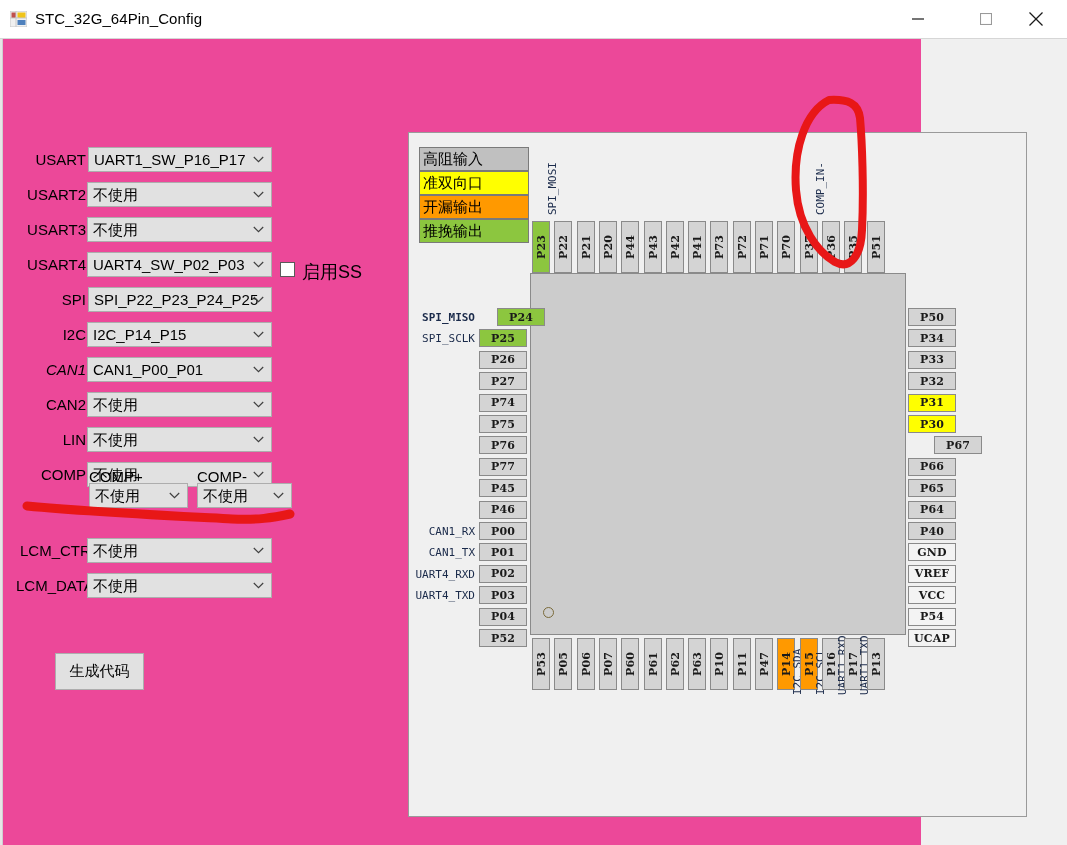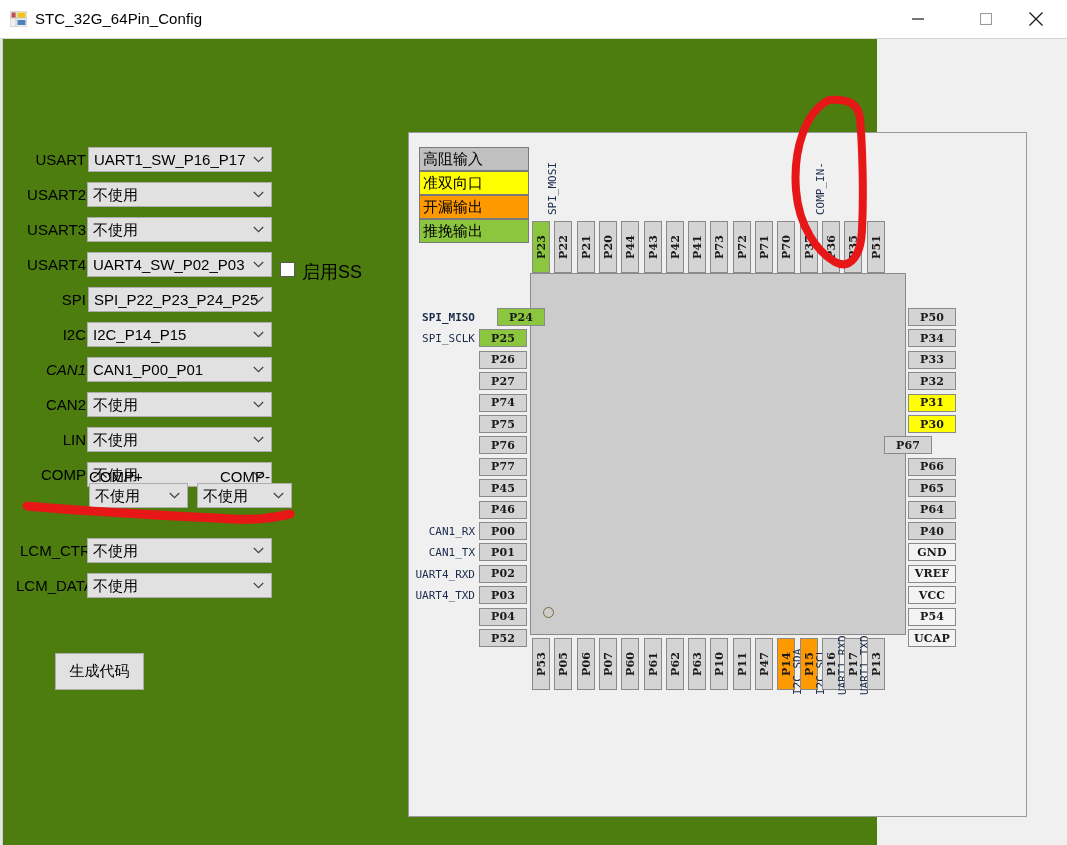--- a/index.html
+++ b/index.html
@@ -15,21 +15,21 @@
   #titlebar .tb-icon{position:absolute;left:10px;top:11px;width:17px;height:16px;}
   #titlebar .tb-title{position:absolute;left:35px;top:10px;font-size:15px;color:#000;letter-spacing:.1px;}
   .wbtn{position:absolute;top:0;width:46px;height:38px;cursor:default;}
   .wbtn svg{position:absolute;left:50%;top:50%;transform:translate(-50%,-50%);}
   #btn-min{left:895px;}
   #btn-max{left:963px;}
   #btn-close{left:1013px;}
   #win-border-top{position:absolute;left:0;top:38px;width:1067px;height:1px;background:#d6d6d6;}
 
   
-  #client{position:absolute;left:0;top:39px;width:877px;height:806px;background:#4d7c0f;}
+  #client{position:absolute;left:0;top:39px;width:877px;height:806px;background:#ec4899;padding-left:44px;}
   #client .edgeL{position:absolute;left:0;top:0;width:2px;height:806px;background:#e6e6e6;border-right:1px solid #cfcfcf;}
 
   .frm-label{position:absolute;font-size:15px;color:#000;white-space:nowrap;text-align:right;}
   .combo{
     position:absolute;height:25px;background:#e1e1e1;
     border:1px solid #adadad;box-sizing:border-box;cursor:default;
   }
   .combo .ctext{
     position:absolute;left:5px;top:3px;font-size:15px;color:#000;white-space:nowrap;
     overflow:hidden;
@@ -202,21 +202,21 @@
     <div class="cbox" style="left:280px;top:223px;"></div>
     <div class="cbox-label" style="left:302px;top:221px;">启用SS</div>
 
     <div class="frm-label" style="left:89px;top:429px;">COMP+</div>
     <div class="combo" style="left:89px;top:444px;width:99px;">
       <span class="ctext">不使用</span>
       <svg class="carrow" viewBox="0 0 11 7">
           <path d="M0.8 1 L5.5 5.6 L10.2 1" fill="none" stroke="#404040" stroke-width="1.2"></path>
         </svg>
     </div>
-    <div class="frm-label" style="left:197px;top:429px;margin-left:23px;">COMP-</div>
+    <div class="frm-label" style="left:197px;top:429px;">COMP-</div>
     <div class="combo" style="left:197px;top:444px;width:95px;">
       <span class="ctext">不使用</span>
       <svg class="carrow" viewBox="0 0 11 7">
           <path d="M0.8 1 L5.5 5.6 L10.2 1" fill="none" stroke="#404040" stroke-width="1.2"></path>
         </svg>
     </div>
 
     <div class="frm-label" style="left:20px;top:503px;width:66px;">LCM_CTRL</div>
     <div class="combo" style="left:87px;top:499px;width:185px;">
       <span class="ctext">不使用</span>
@@ -360,21 +360,21 @@
           </div>
           <div class="pin horiz" style="left: 499px; top: 239.2px; background: rgb(212, 212, 212);">
             <span class="plbl">P32</span>
           </div>
           <div class="pin horiz" style="left: 499px; top: 260.6px; background: rgb(255, 255, 0);">
             <span class="plbl">P31</span>
           </div>
           <div class="pin horiz" style="left: 499px; top: 282px; background: rgb(255, 255, 0);">
             <span class="plbl">P30</span>
           </div>
-          <div class="pin horiz" style="left: 475px; top: 303.4px; background: rgb(212, 212, 212);">
+          <div class="pin horiz" style="left: 525px; top: 303.4px; background: rgb(212, 212, 212);">
             <span class="plbl">P67</span>
           </div>
           <div class="pin horiz" style="left: 499px; top: 324.8px; background: rgb(212, 212, 212);">
             <span class="plbl">P66</span>
           </div>
           <div class="pin horiz" style="left: 499px; top: 346.2px; background: rgb(212, 212, 212);">
             <span class="plbl">P65</span>
           </div>
           <div class="pin horiz" style="left: 499px; top: 367.6px; background: rgb(212, 212, 212);">
             <span class="plbl">P64</span>

